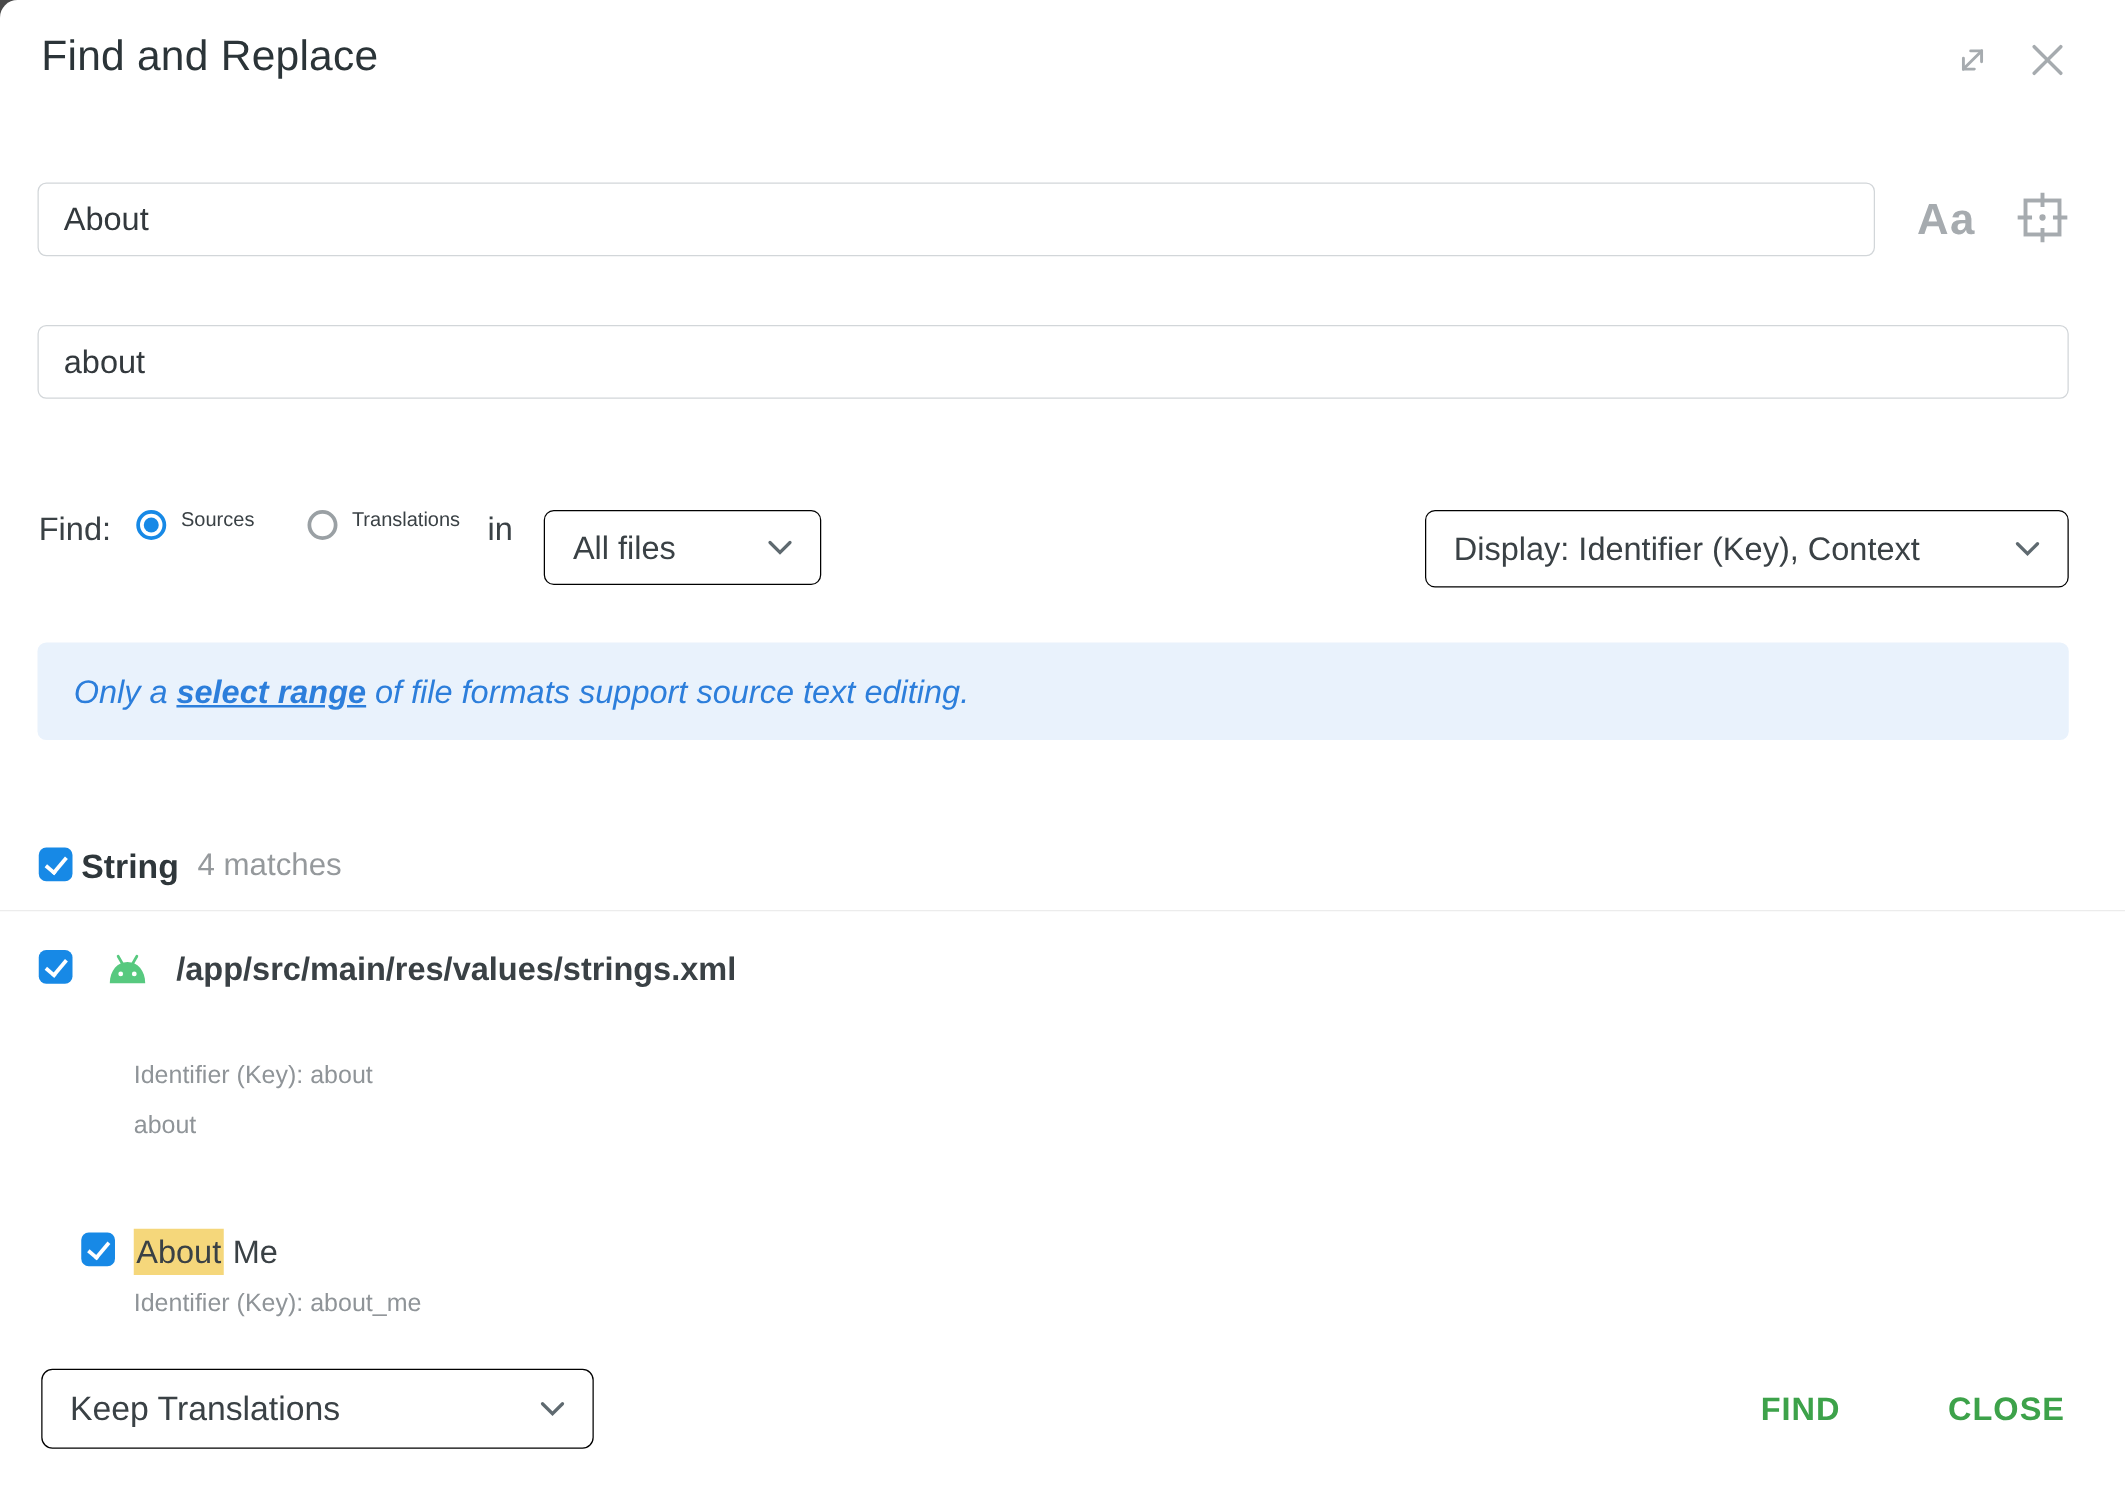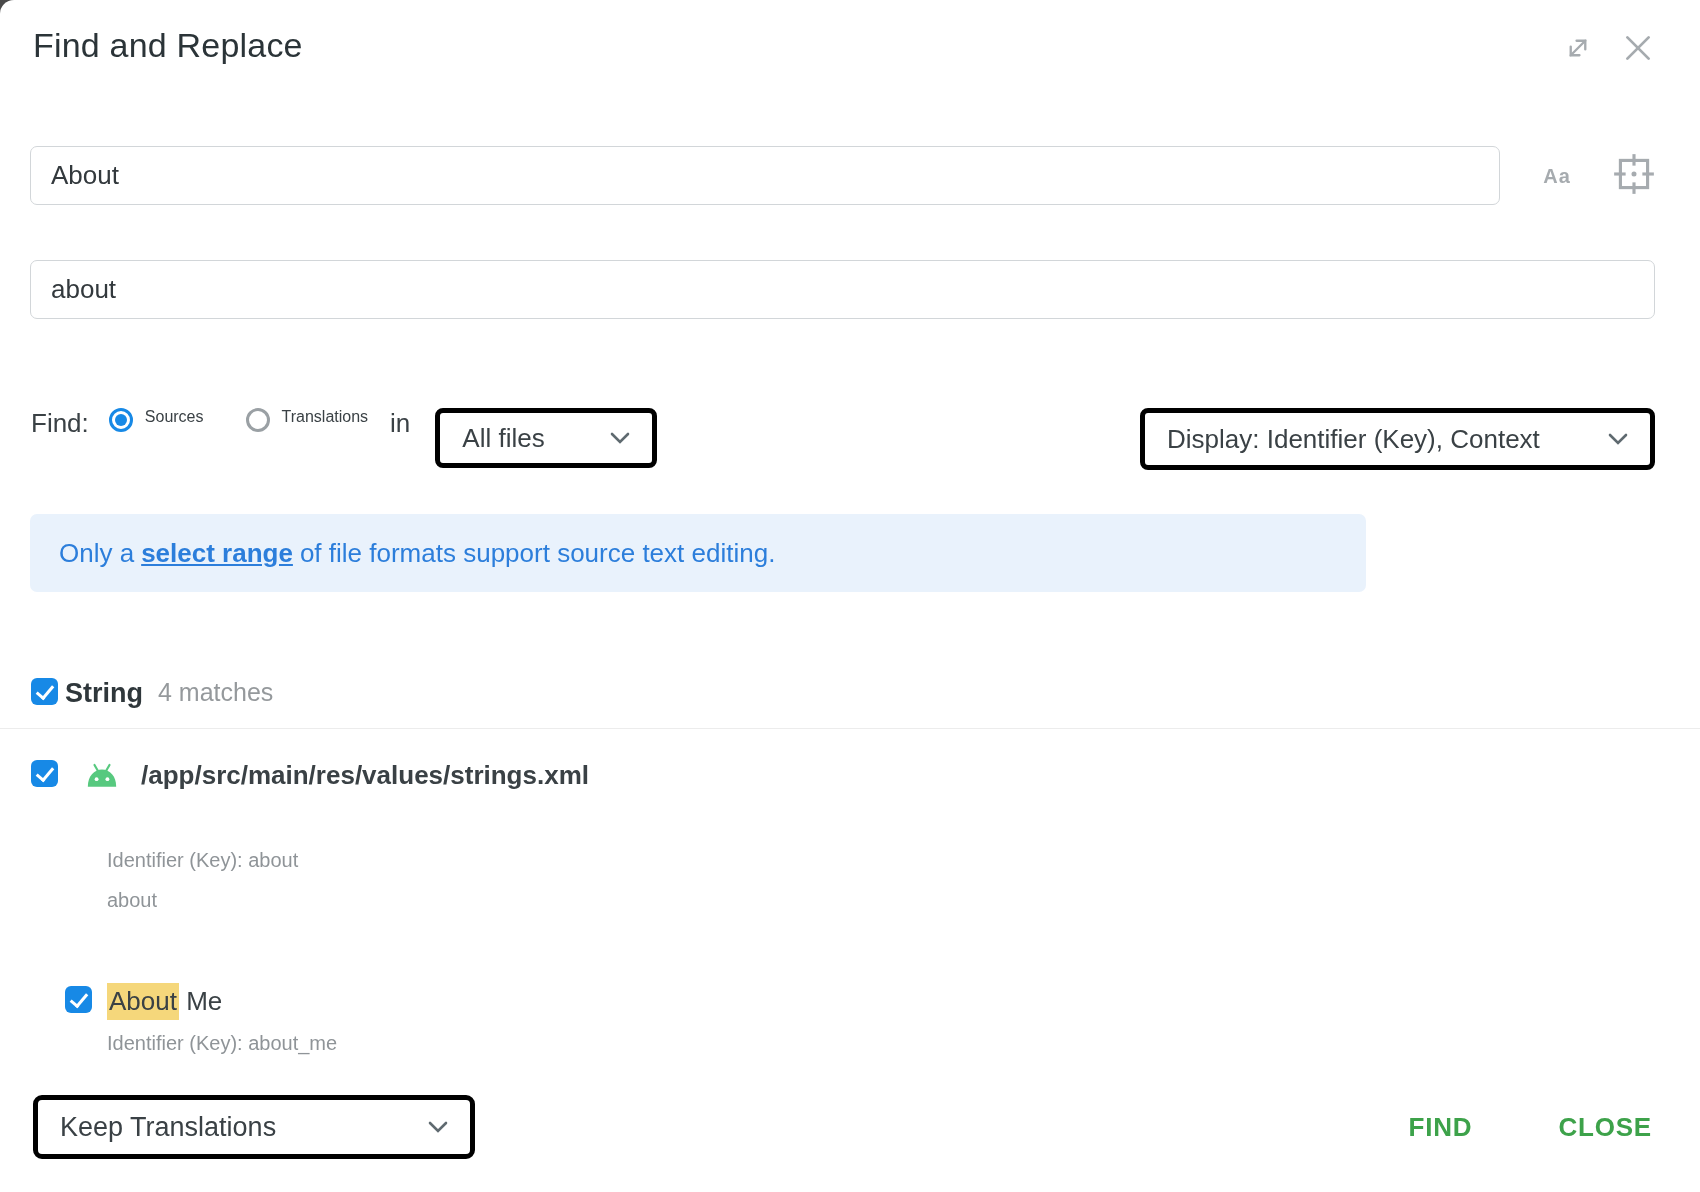--- a/index.html
+++ b/index.html
@@ -12,34 +12,34 @@
   .abs{ position:absolute; }
   .title{ left:33px; top:26px; font-size:34px; font-weight:500; color:#2b3438; letter-spacing:.2px; }
   .icon-btn{ display:flex; align-items:center; justify-content:center; cursor:pointer; background:none; border:none; }
   svg{ display:block; }
 
   .text-input{
     border:1px solid #d2d6d9; border-radius:7px; background:#fff;
     font-family:"Liberation Sans","DejaVu Sans",sans-serif;
     font-size:26px; color:#33393d; padding:0 20px; outline:none;
   }
-  .aa{ font-size:20px; font-weight:700; color:#a6abaf; letter-spacing:1px; }
+  .aa{ font-size:35px; font-weight:700; color:#a6abaf; letter-spacing:1px; }
 
   .row{ display:flex; align-items:flex-start; }
   .find-label{ font-size:26px; color:#3a4145; }
   .radio{ width:24px; height:24px; border-radius:50%; position:relative; flex:0 0 auto; }
   .radio.on{ border:3px solid #1789e6; }
   .radio.on::after{ content:""; position:absolute; left:50%; top:50%; width:12px; height:12px;
       margin:-6px 0 0 -6px; border-radius:50%; background:#1789e6; }
   .radio.off{ border:3px solid #9aa0a4; }
   .radio-label{ font-size:16px; color:#3a4145; margin-left:12px; }
 
   .select-box{
     display:flex; align-items:center; justify-content:space-between;
-    border:5px solid #000000; border-radius:8px; background:#fff;
+    border:1px solid #000000; border-radius:8px; background:#fff;
     padding:0 22px; font-size:26px; color:#3a4145; cursor:pointer;
   }
 
   .banner{
     display:flex; align-items:center; background:#e9f2fc; border-radius:7px;
     padding:0 29px; font-size:26px; color:#2c7edb;
   }
   .banner .lnk{ font-weight:700; text-decoration:underline; cursor:pointer; margin:12px 7px; }
 
   .cb{ width:27px; height:27px; background:#1789e6; border-radius:6px; position:relative; flex:0 0 auto; cursor:pointer; }
@@ -125,21 +125,21 @@
 
   <div class="abs select-box" style="left:1140px; top:408px; width:515px; height:62px;">
     <span>Display: Identifier (Key), Context</span>
     <span>
       <svg width="20" height="13" viewBox="0 0 20 13" fill="none" stroke="#5f6a70" stroke-width="2.6" stroke-linecap="round">
         <polyline points="2,2 10,10 18,2"></polyline>
       </svg>
     </span>
   </div>
 
-  <div class="abs banner" style="left:30px; top:514px; width:1336px; height:78px;">
+  <div class="abs banner" style="left:30px; top:514px; width:1625px; height:78px;font-style:italic;">
     <span>Only a</span>
     <span class="lnk">select range</span>
     <span>of file formats support source text editing.</span>
   </div>
 
   <div class="abs row" style="left:31px; top:678px;">
     <span class="cb"></span>
     <span class="group-label">String</span>
     <span class="muted matches-count">4 matches</span>
   </div>

